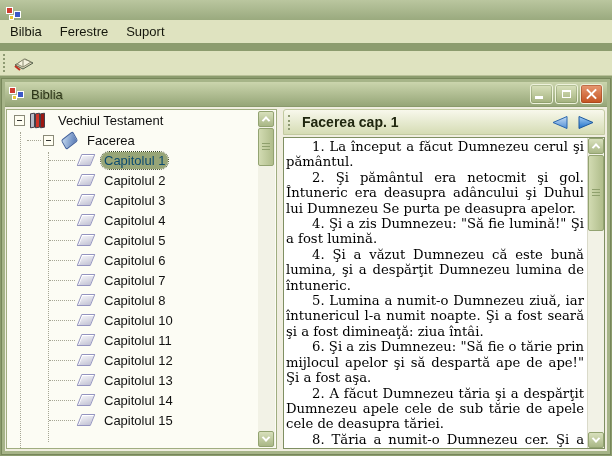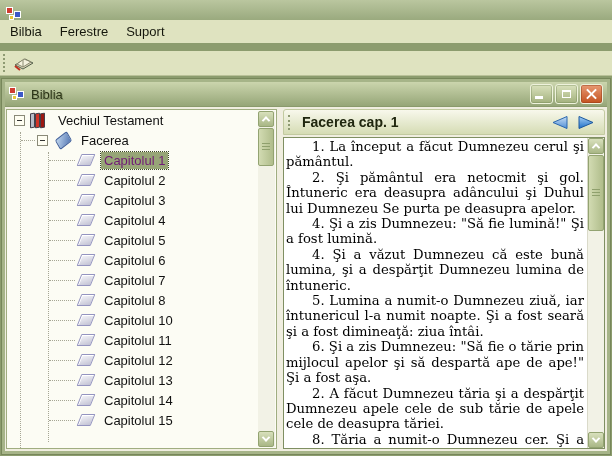--- a/index.html
+++ b/index.html
@@ -51,28 +51,28 @@
 
   .ccontent{position:relative;flex:1;background:#f0eee0;}
 
   
   .tree-panel{position:absolute;left:1px;top:2px;bottom:2px;width:271px;
     background:#fcfcf4;border:1px solid #a0ad80;overflow:hidden;}
   .vline{position:absolute;border-left:1px dotted #a6a694;}
   .vline.one{left:13px;top:22px;bottom:0;}
   .vline.two{left:41px;top:42px;height:290px;}
   .trow{height:20px;display:flex;align-items:center;font-size:13px;color:#111;position:relative;}
-  .lv0{padding-left:7px;} .lv1{padding-left:14px;} .lv2{padding-left:42px;}
+  .lv0{padding-left:7px;} .lv1{margin-left:20px;} .lv2{padding-left:42px;}
   .expand{width:11px;height:11px;background:#fffef2;border:1px solid #8a8a78;
     position:relative;margin-right:5px;flex:none;}
   .expand::after{content:"";position:absolute;left:2px;right:2px;top:4px;height:1px;background:#333;}
   .stub{width:14px;border-top:1px dotted #a6a694;margin-right:2px;flex:none;}
   .stub.long{width:26px;margin-right:4px;}
   .tlabel{padding:1px 3px;white-space:nowrap;}
-  .tlabel.sel{background:#97a577;color:#701a75;outline:1px dotted #394524;}
+  .tlabel.sel{background:#97a577;color:#0c4a6e;outline:1px dotted #394524;border-radius:8px;}
   .books-icon{position:relative;width:19px;height:15px;margin-right:6px;flex:none;}
   .bk{position:absolute;top:0;bottom:0;width:5px;border:1px solid #44404a;border-radius:1px;transform:skewY(-6deg);}
   .bk1{left:0;background:#b8bcc8;} .bk2{left:5px;background:#d23428;} .bk3{left:10px;background:#9c1812;}
   .bookblue{width:15px;height:11px;background:linear-gradient(135deg,#c0d6ee,#5578b4);
     border:1px solid #40609c;border-radius:2px;transform:rotate(-38deg) skewX(-8deg);
     margin:0 7px 0 3px;flex:none;}
   .page-ic{width:14px;height:12px;background:linear-gradient(160deg,#f6f6fa,#c2c2d4);
     border:1px solid #9494c0;border-radius:1px;transform:skewX(-22deg);
     box-shadow:inset 1px 1px 0 #fff;margin-right:8px;flex:none;}
 

